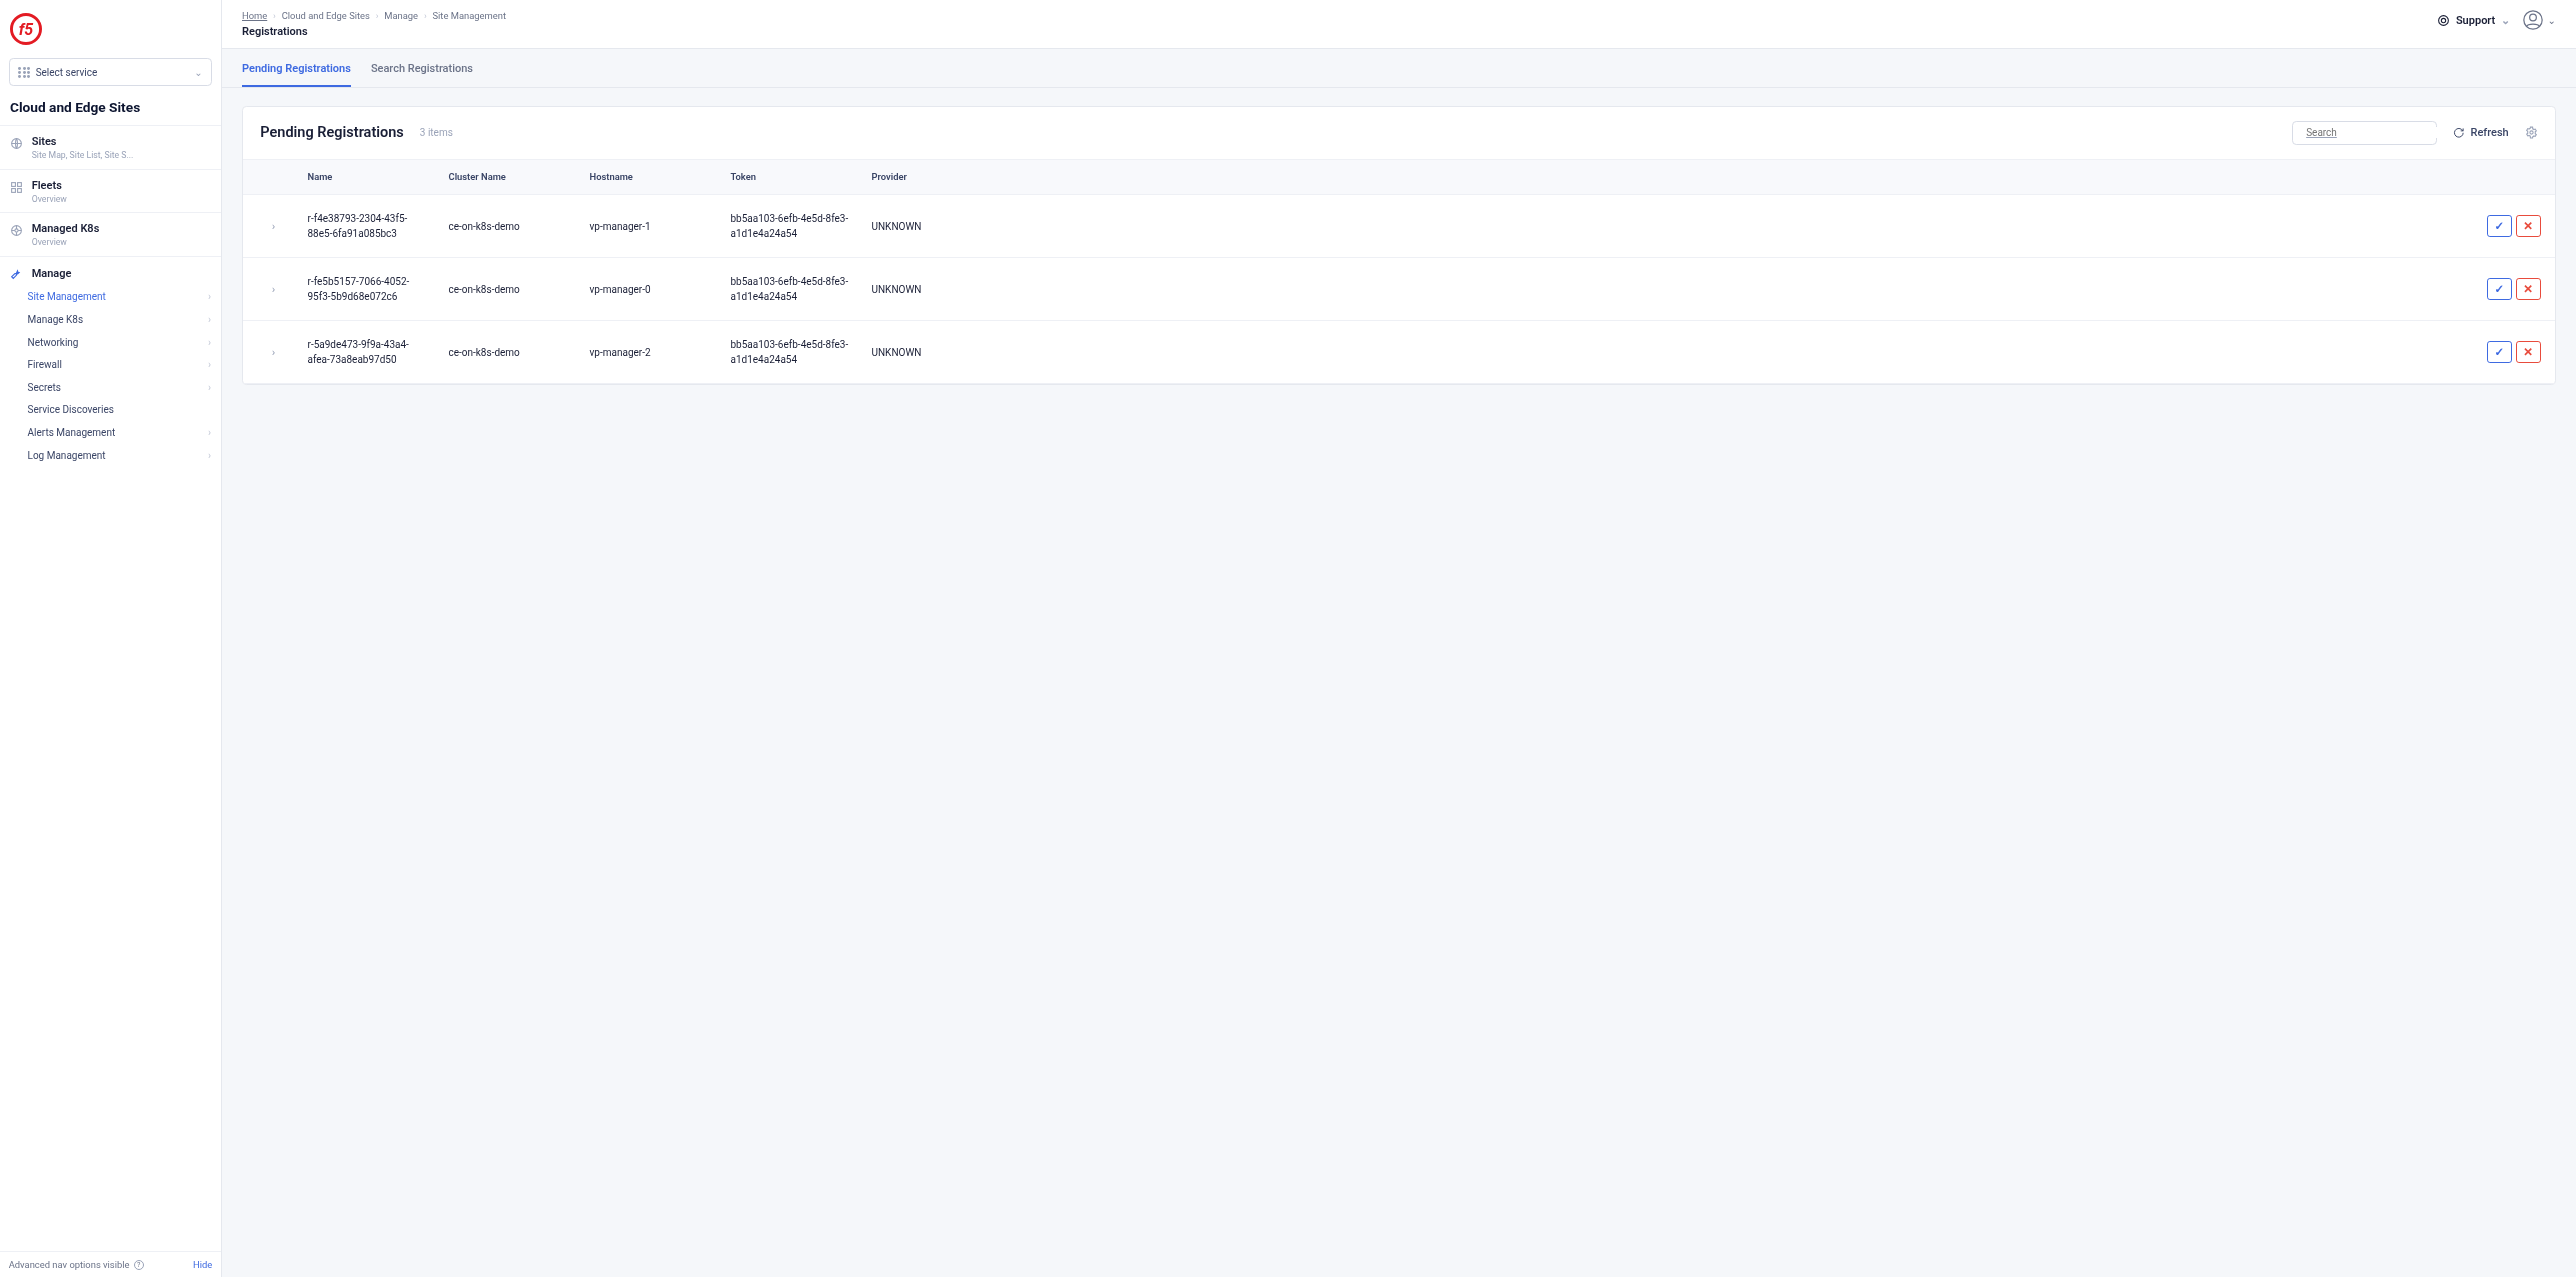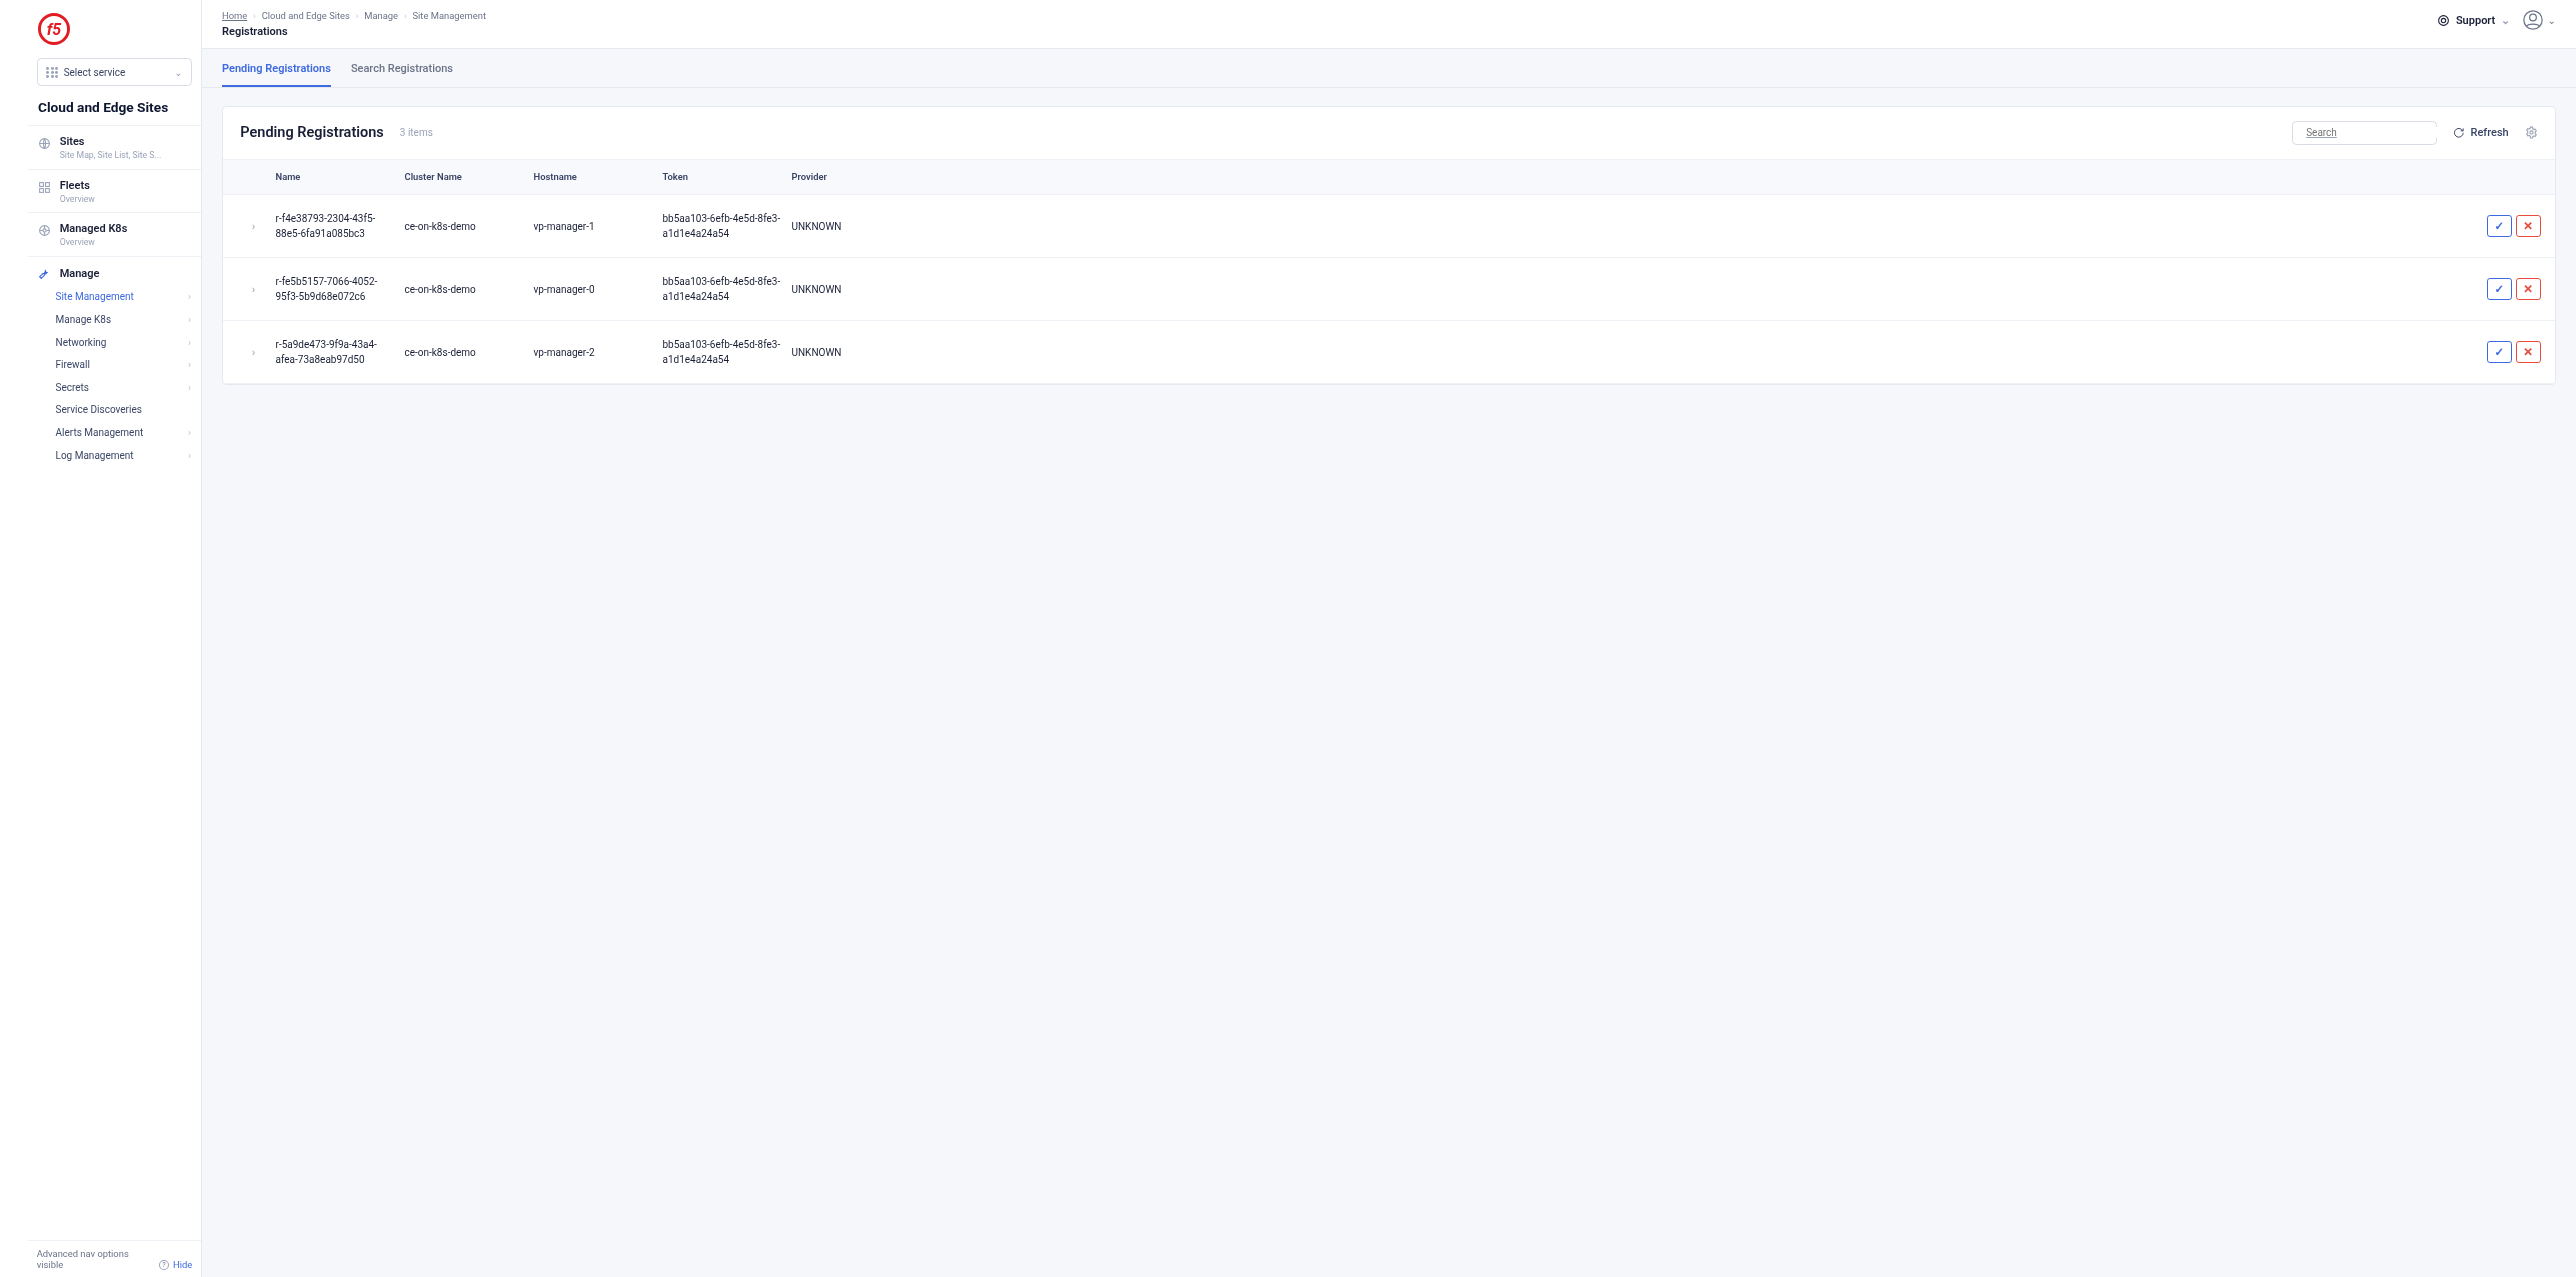--- a/index.html
+++ b/index.html
@@ -1,18 +1,18 @@
 <!DOCTYPE html>
 <html style="font-size:11.6px"><head>
 <meta charset="utf-8">
 <style>
 * { margin:0; padding:0; box-sizing:border-box; font-family:-apple-system,BlinkMacSystemFont,"Segoe UI",Roboto,sans-serif; }
 body { background:#f5f7fa; color:#1a1f36; font-size:10px; }
 .app { display:flex; height:100vh; }
-.sidebar { width:202px; background:#fff; border-right:0.7px solid #e5e8ee; display:flex; flex-direction:column; position:relative;padding-left:28px; }
+.sidebar { width:222px; background:#fff; border-right:0.7px solid #e5e8ee; display:flex; flex-direction:column; position:relative; }
 .logo { padding:13px 10px 7.2px; }
 .logo svg { width:32px; height:32px; }
 .service-select { margin:4.3px 8.7px 13px; border:0.7px solid #d8dce6; border-radius:4.3px; padding:7.2px 8.7px; display:flex; align-items:center; gap:5.8px; cursor:pointer; color:#3a4566; }
 .service-select .dots { display:grid; grid-template-columns:repeat(3,2.9px); grid-gap:1.4px; }
 .service-select .dots span { width:2.9px; height:2.9px; background:#9aa3b8; border-radius:50%; }
 .service-select .chev { margin-left:auto; color:#9aa3b8; }
 .section-title { font-size:13.7px; font-weight:700; padding:0 10px 10px; color:#0d1530; }
 .nav-group { border-top:0.7px solid #eef0f5; }
 .nav-item { padding:8.7px 10px; display:flex; gap:8.7px; align-items:flex-start; cursor:pointer; border-bottom:0.7px solid #eef0f5; }
 .nav-icon { width:13px; height:13px; color:#9aa3b8; flex-shrink:0; margin-top:2.2px; }
@@ -47,21 +47,21 @@
 .panel { background:#fff; border:0.7px solid #e5e8ee; border-radius:4.3px; }
 .panel-head { display:flex; align-items:center; padding:14.5px 17.3px; gap:16px; }
 .panel-title { font-size:14.5px; font-weight:600; color:#1a1f36; }
 .item-count { font-size:10px; color:#9aa3b8; }
 .panel-tools { margin-left:auto; display:flex; align-items:center; gap:16px; }
 .search { display:flex; align-items:center; border:0.7px solid #d8dce6; border-radius:4.3px; padding:5px 7.2px; width:145px; gap:5.8px; color:#9aa3b8;text-decoration:underline; }
 .search input { border:none; outline:none; font-size:10px; flex:1; }
 .refresh { display:flex; align-items:center; gap:5.8px; cursor:pointer; color:#3a4566; font-weight:500; font-size:11px;}
 .gear { color:#9aa3b8; cursor:pointer; }
 .thead { background:#f8f9fc; border-top:0.7px solid #eef0f5; border-bottom:0.7px solid #eef0f5; }
-.row { display:grid; grid-template-columns:32px 123px 123px 123px 123px 123px 1fr 87px; padding:10px 14.5px; align-items:center; gap:6px; }
+.row { display:grid; grid-template-columns:32px 123px 123px 123px 123px 123px 1fr 87px; padding:10px 14.5px; align-items:center; gap:18px; }
 .thead .row { font-size:9.4px; font-weight:600; color:#3a4566; }
 .trow { border-bottom:0.7px solid #eef0f5; }
 .trow .row { padding:16px 14.5px; font-size:10px; color:#1a1f36; }
 .expand { color:#9aa3b8; cursor:pointer; font-size:11.6px; text-align:center; }
 .cell { word-break:break-word; line-height:1.5; }
 .actions { display:flex; gap:4.3px; justify-content:flex-end; }
 .iconbtn { width:24.6px; height:22px; border-radius:2.9px; display:flex; align-items:center; justify-content:center; cursor:pointer; font-weight:700; font-size:11.6px;}
 .approve { border:0.7px solid #3e6ae1; color:#3e6ae1; }
 .reject { border:0.7px solid #e84b3c; color:#e84b3c; }
 </style>

